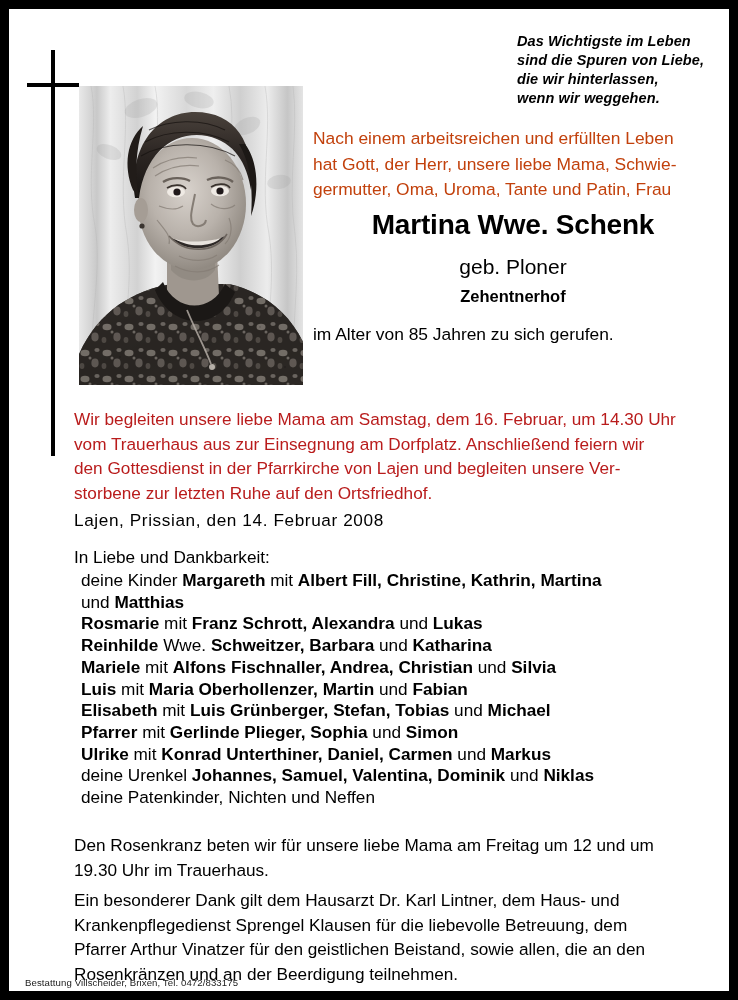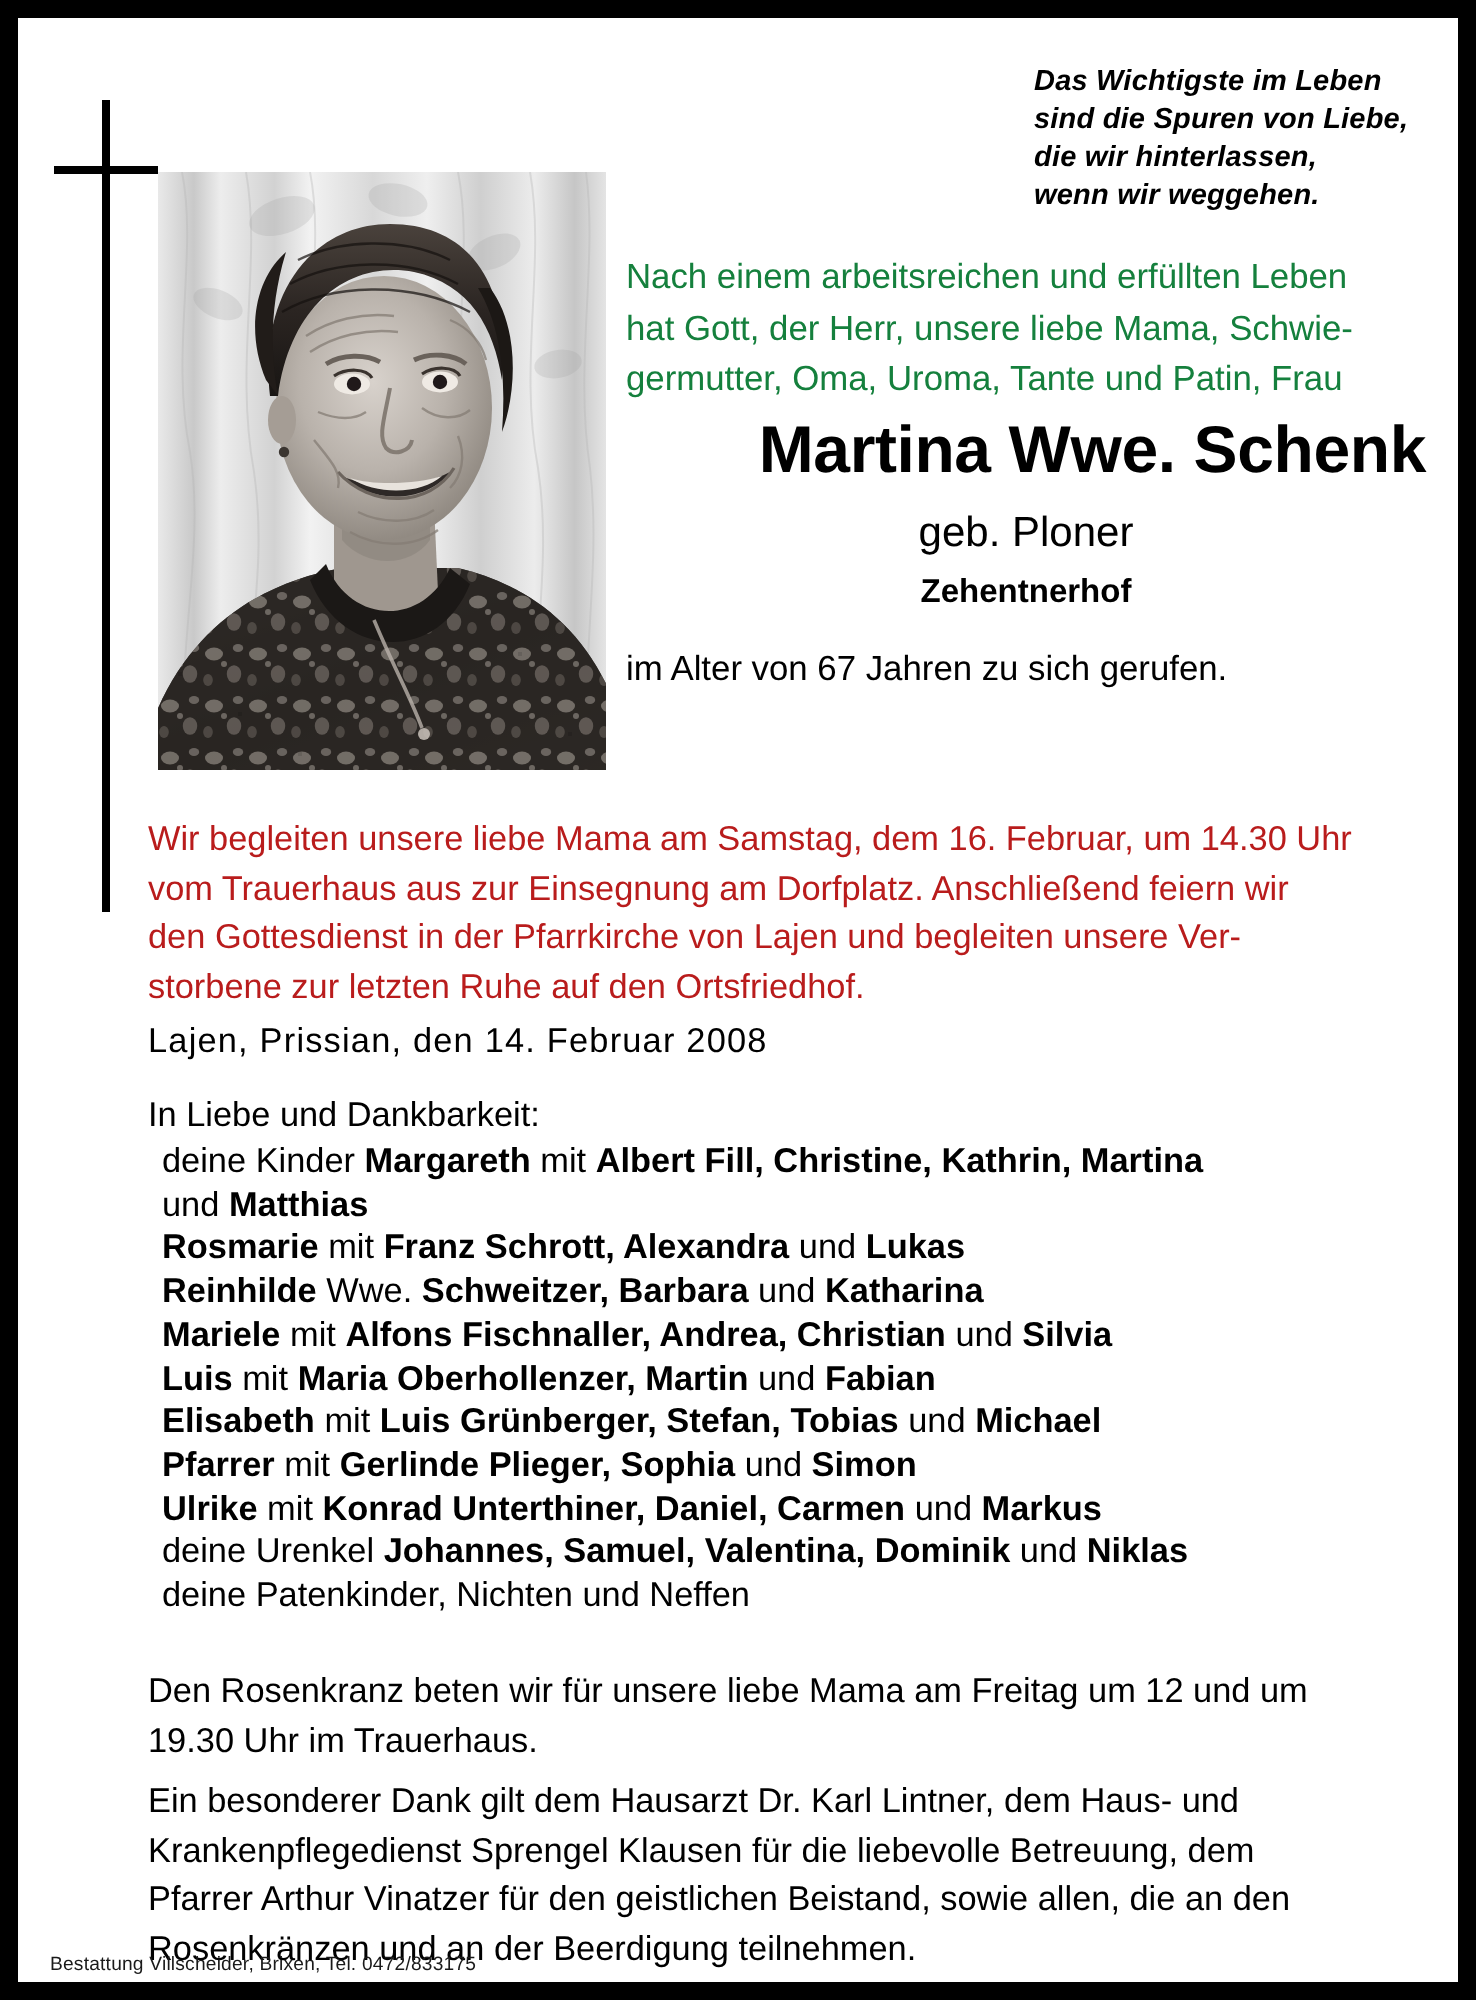--- a/index.html
+++ b/index.html
@@ -80,31 +80,31 @@
   .verse div { white-space: nowrap; }
 
   
   .intro {
     position: absolute;
     left: 313px;
     top: 126px;
     width: 400px;
     font-size: 17.4px;
     line-height: 25.5px;
-    color: #15803d;
+    color: #c2410c;
   }
   .intro div { white-space: nowrap; }
 
   .deceased-name {
     position: absolute;
     left: 313px;
     top: 205px;
     width: 400px;
-    text-align: right;
-    font-size: 33px;
+    text-align: center;
+    font-size: 28px;
     font-weight: bold;
     line-height: 40px;
     letter-spacing: -0.2px;
   }
   .maiden-name {
     position: absolute;
     left: 313px;
     top: 254px;
     width: 400px;
     text-align: center;
@@ -356,21 +356,21 @@
 
   <div class="intro">
     <div>Nach einem arbeitsreichen und erfüllten Leben</div>
     <div>hat Gott, der Herr, unsere liebe Mama, Schwie-</div>
     <div>germutter, Oma, Uroma, Tante und Patin, Frau</div>
   </div>
 
   <div class="deceased-name">Martina Wwe. Schenk</div>
   <div class="maiden-name">geb. Ploner</div>
   <div class="house-name">Zehentnerhof</div>
-  <div class="age-line">im Alter von 67 Jahren zu sich gerufen.</div>
+  <div class="age-line">im Alter von 85 Jahren zu sich gerufen.</div>
 
   <div class="funeral-para">
     <span>Wir begleiten unsere liebe Mama am Samstag, dem 16. Februar, um 14.30 Uhr</span>
     <span>vom Trauerhaus aus zur Einsegnung am Dorfplatz. Anschließend feiern wir</span>
     <span>den Gottesdienst in der Pfarrkirche von Lajen und begleiten unsere Ver-</span>
     <span>storbene zur letzten Ruhe auf den Ortsfriedhof.</span>
   </div>
 
   <div class="place-date">Lajen, Prissian, den 14. Februar 2008</div>
 

